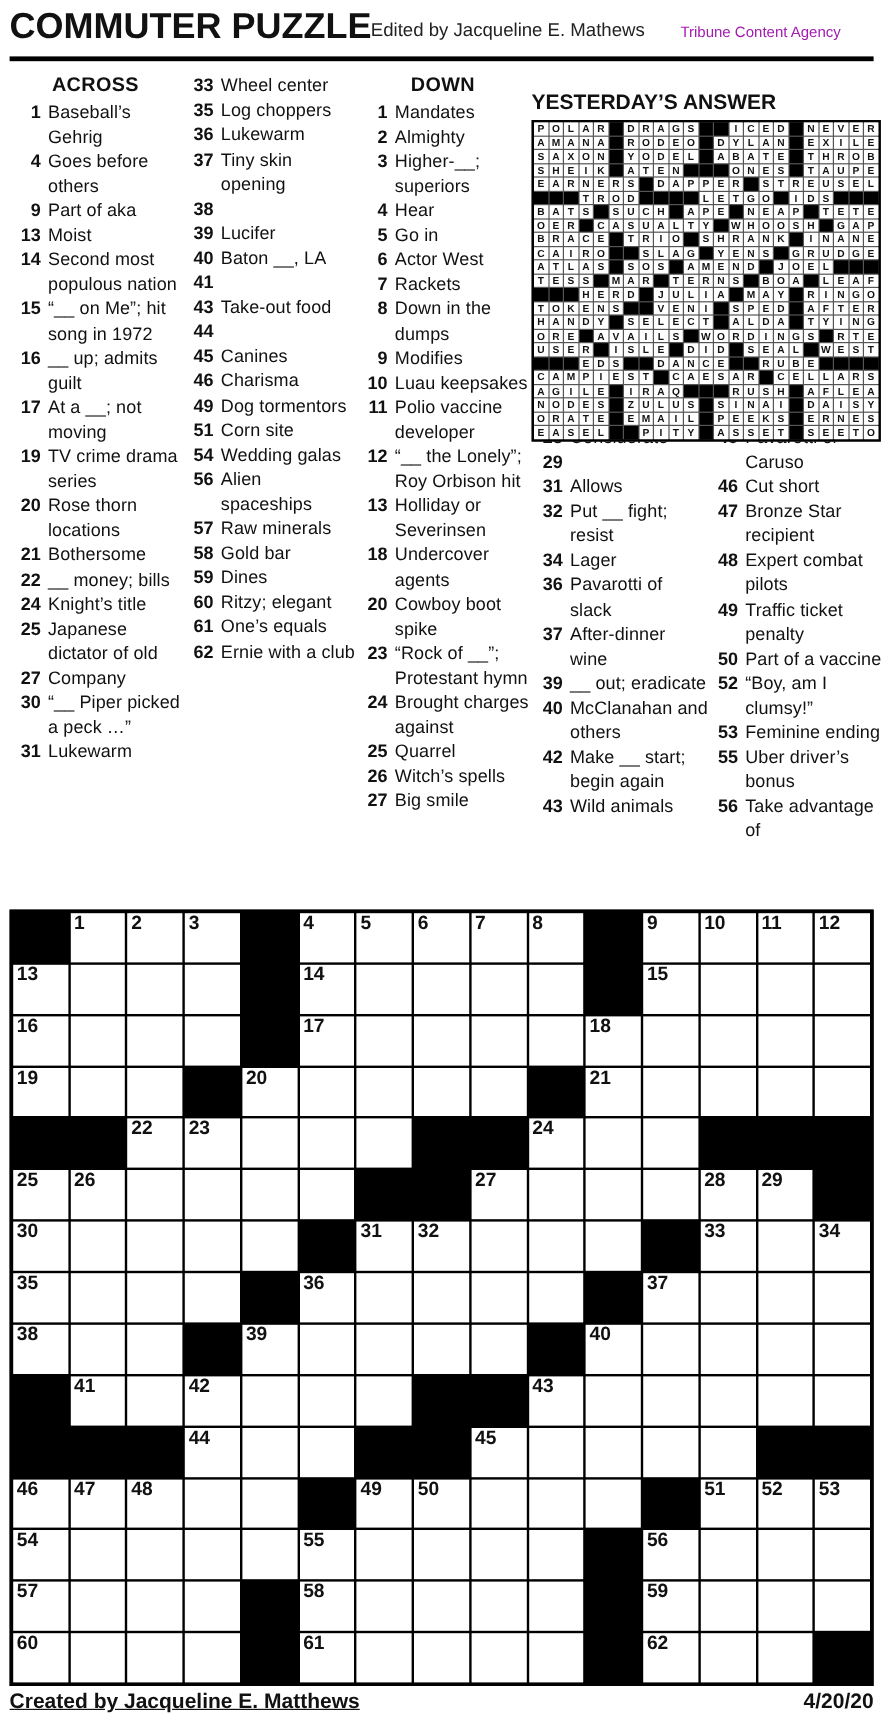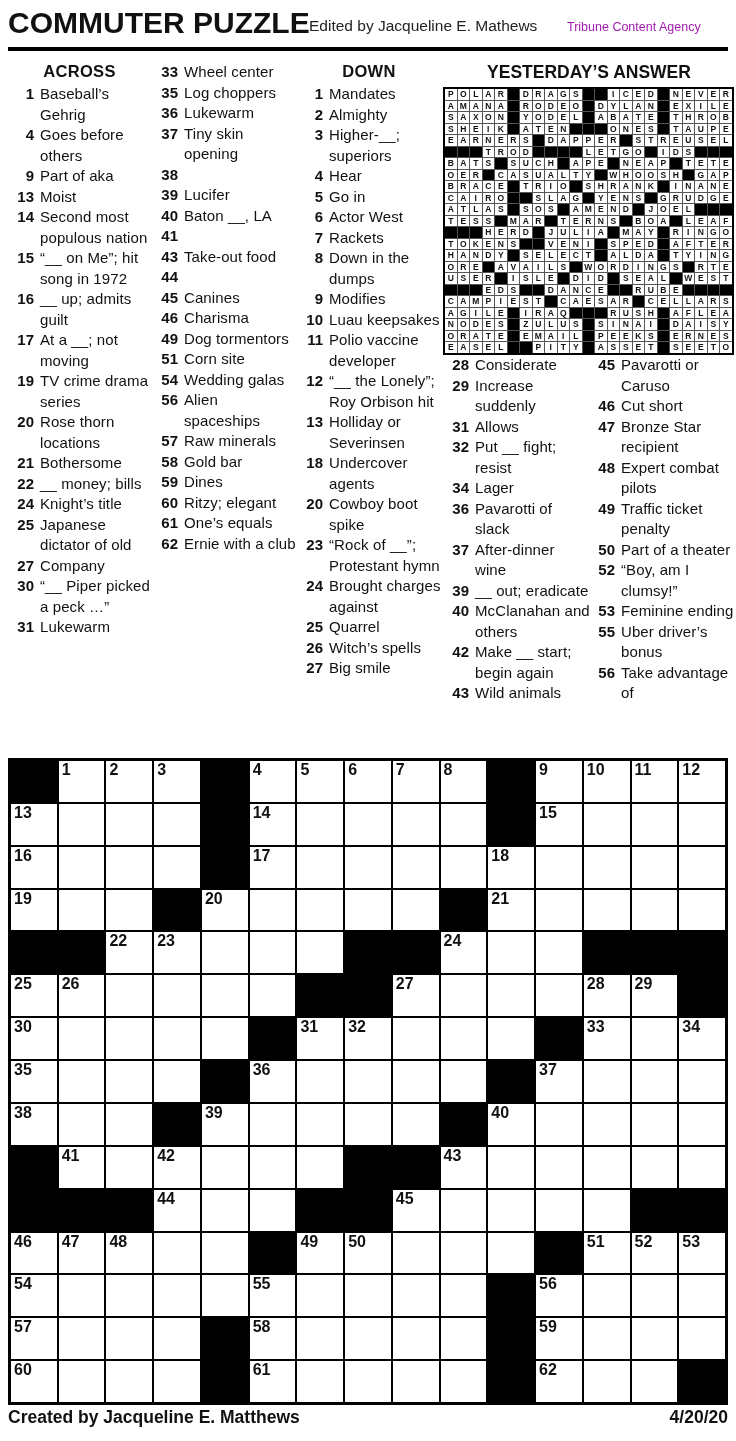--- a/index.html
+++ b/index.html
@@ -22,21 +22,21 @@
   #col-a2{left:152px;width:144px;}
   #col-d1{left:297px;width:144px;}
   #col-d2{left:443px;top:355px;width:147px;}
   #col-d3{left:589px;top:355px;width:147px;}
   .colhead{font-size:16.5px;font-weight:700;text-align:center;margin:0 0 3px 0;letter-spacing:.3px;}
   .clue{display:flex;align-items:flex-start;}
   .cnum{flex:0 0 26px;text-align:right;font-weight:700;font-size:15px;line-height:20.5px;padding-right:6px;}
   .ctext{font-size:15px;line-height:20.5px;letter-spacing:.1px;}
   
   #yesterday{left:443px;top:62px;width:292px;}
-  .anshead{font-size:17.5px;font-weight:700;margin:0 0 4px 0;white-space:nowrap;text-align:center;}
+  .anshead{font-size:17.5px;font-weight:700;margin:13px 0 4px 0;white-space:nowrap;}
   .agrid{
     display:grid;
     grid-template-columns:repeat(23,11.5px);
     grid-auto-rows:10.5px;
     gap:1px;background:#555;
     border:2px solid #000;
     width:max-content;
   }
   .acell{background:#fff;display:flex;align-items:center;justify-content:center;
          font-weight:700;font-size:8.5px;line-height:1;color:#111;}
@@ -48,21 +48,21 @@
     display:grid;
     grid-template-columns:repeat(15,1fr);
     grid-template-rows:repeat(15,1fr);
     gap:2px;background:#000;
     border:3px solid #000;
   }
   .gcell{background:#fff;position:relative;}
   .gcell.blk{background:#000;}
   .gnum{position:absolute;top:1px;left:3px;font-size:16px;font-weight:700;line-height:1;}
   
-  #credit{top:1407px;left:8px;font-size:17.5px;font-weight:700;white-space:nowrap;}
+  #credit{top:1407px;left:8px;font-size:17.5px;font-weight:700;white-space:nowrap;text-decoration:underline;}
   #fdate{top:1407px;right:8px;font-size:17.5px;font-weight:700;white-space:nowrap;}
 </style>
 </head>
 <body>
 
 <div class="abs" id="title">COMMUTER PUZZLE</div>
 <div class="abs" id="edited">Edited by Jacqueline E. Mathews</div>
 <div class="abs" id="agency">Tribune Content Agency</div>
 <div class="abs" id="rule"></div>
 
@@ -317,21 +317,20 @@
 </div>
 
 <div class="clue-col" id="col-d2">
   <div>
       <div class="clue">
         <span class="cnum">28</span>
         <span class="ctext">Considerate</span>
       </div>
       <div class="clue">
         <span class="cnum">29</span>
-        <span class="ctext">Increase suddenly</span>
       </div>
       <div class="clue">
         <span class="cnum">31</span>
         <span class="ctext">Allows</span>
       </div>
       <div class="clue">
         <span class="cnum">32</span>
         <span class="ctext">Put __ fight; resist</span>
       </div>
       <div class="clue">
@@ -382,21 +381,21 @@
       <div class="clue">
         <span class="cnum">48</span>
         <span class="ctext">Expert combat pilots</span>
       </div>
       <div class="clue">
         <span class="cnum">49</span>
         <span class="ctext">Traffic ticket penalty</span>
       </div>
       <div class="clue">
         <span class="cnum">50</span>
-        <span class="ctext">Part of a theater</span>
+        <span class="ctext">Part of a vaccine</span>
       </div>
       <div class="clue">
         <span class="cnum">52</span>
         <span class="ctext">“Boy, am I clumsy!”</span>
       </div>
       <div class="clue">
         <span class="cnum">53</span>
         <span class="ctext">Feminine ending</span>
       </div>
       <div class="clue">

